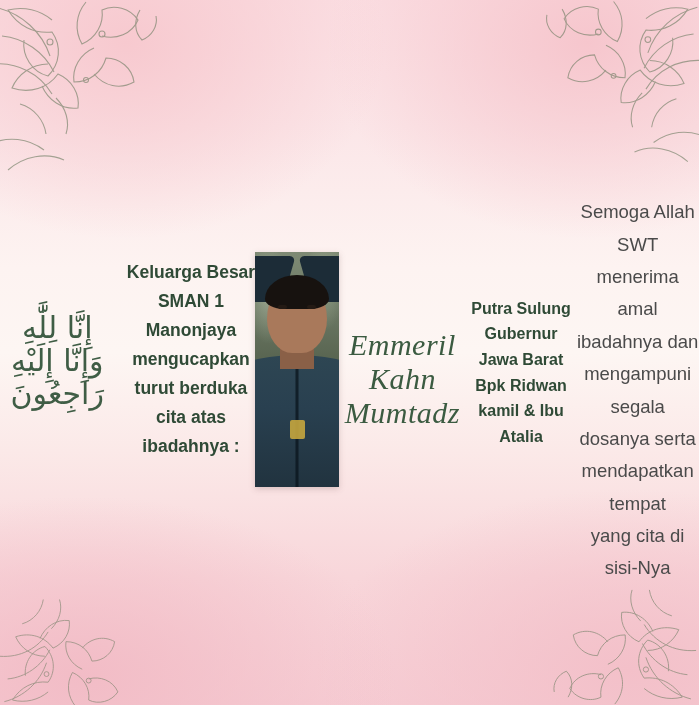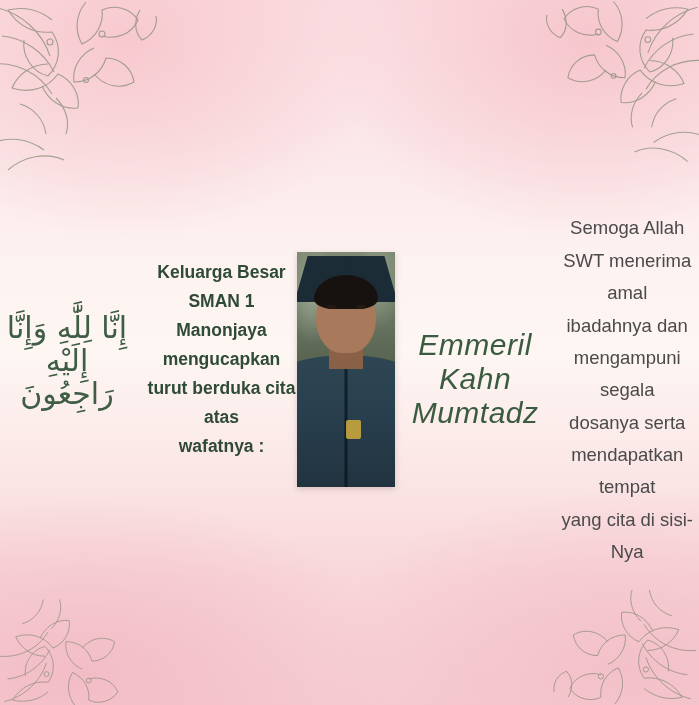--- a/index.html
+++ b/index.html
@@ -163,21 +163,21 @@
     bottom: 178px;
     width: 9px;
     height: 4px;
     background: #241a14;
     border-radius: 2px;
   }
   .p-eye-l { left: 50%; margin-left: -19px; }
   .p-eye-r { left: 50%; margin-left: 10px; }
 
   .name {
-    font-family: Liberation Sans, sans-serif;
+    font-family: Liberation Serif, serif;
     font-style: italic;
     font-size: 30px;
     color: #3b5b41;
     margin-top: 19px;
     letter-spacing: .5px;
     text-align: center;
   }
   .subtitle {
     color: #2f4a36;
     font-size: 16px;
@@ -259,40 +259,44 @@
     </svg>
   </div>
 
   <div class="content">
 
     <div class="arabic">إِنَّا لِلَّٰهِ وَإِنَّا إِلَيْهِ رَاجِعُونَ</div>
 
     <div class="headline">
       <div>Keluarga Besar SMAN 1 Manonjaya</div>
       <div>mengucapkan turut berduka cita atas</div>
-      <div>wafatnya :</div>
+      <div>ibadahnya :</div>
     </div>
 
     <div class="photo-frame">
       <div class="photo">
         <div class="blur-bg"></div>
         <div class="p-body"></div>
         <div class="p-collar-l"></div>
         <div class="p-collar-r"></div>
         <div class="p-badge"></div>
         <div class="p-neck"></div>
         <div class="p-head"></div>
         <div class="p-hair"></div>
         <div class="p-eye-l"></div>
         <div class="p-eye-r"></div>
       </div>
     </div>
 
     <div class="name">Emmeril Kahn Mumtadz</div>
 
+    <div class="subtitle">
+      <div>Putra Sulung Gubernur Jawa Barat</div>
+      <div>Bpk Ridwan kamil &amp; Ibu Atalia</div>
+    </div>
 
     <div class="prayer">
       <div>Semoga Allah SWT menerima amal</div>
       <div>ibadahnya dan mengampuni segala</div>
       <div>dosanya serta mendapatkan tempat</div>
       <div>yang cita di sisi-Nya</div>
     </div>
 
   </div>
 </div>

